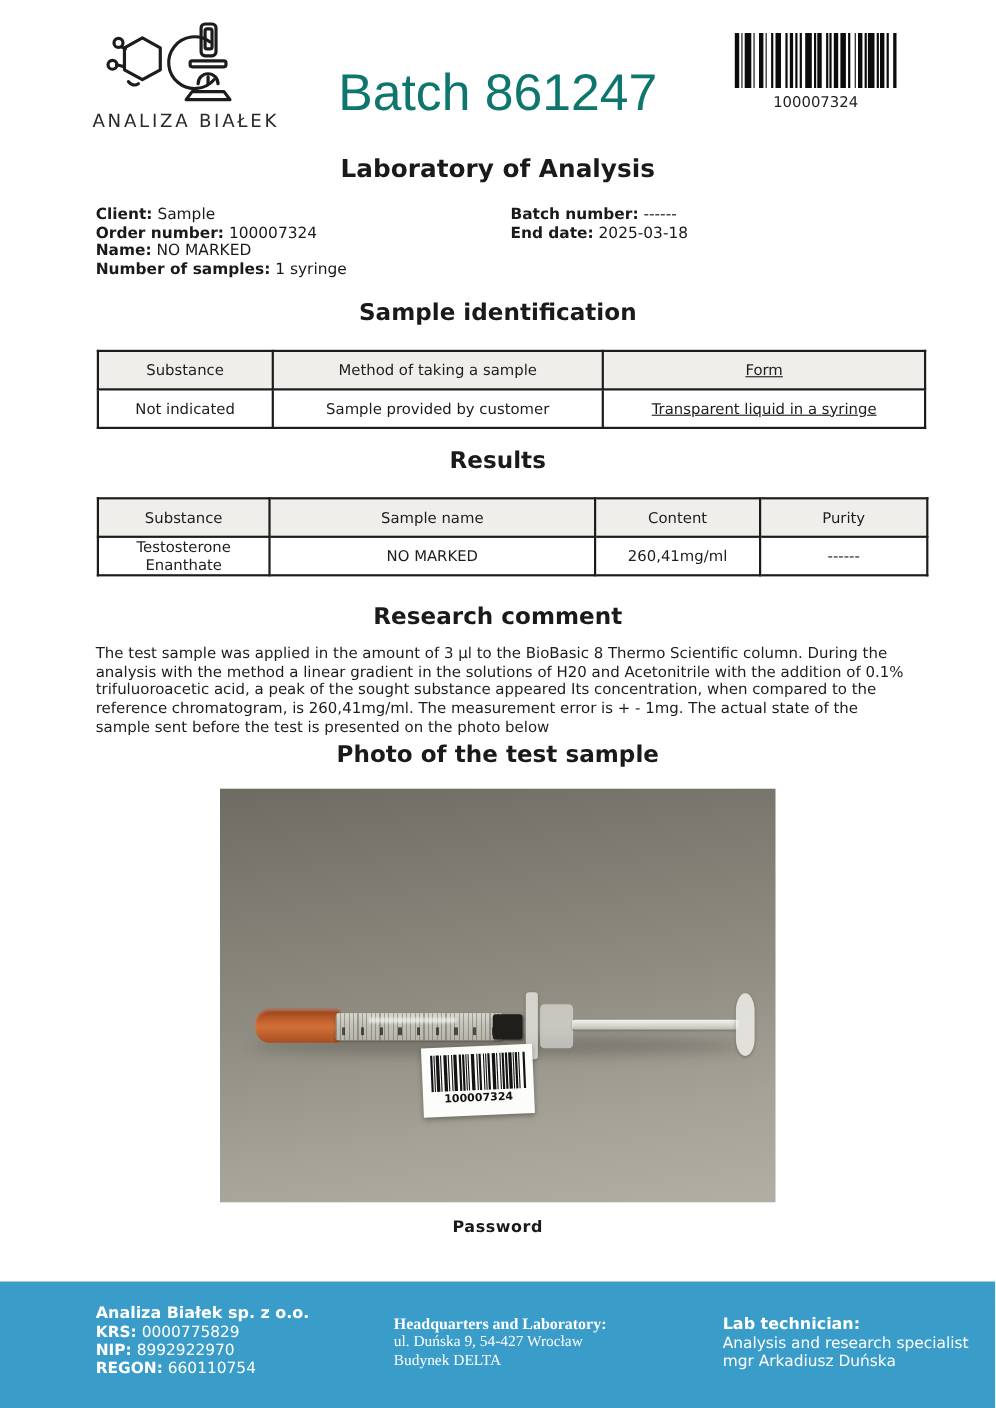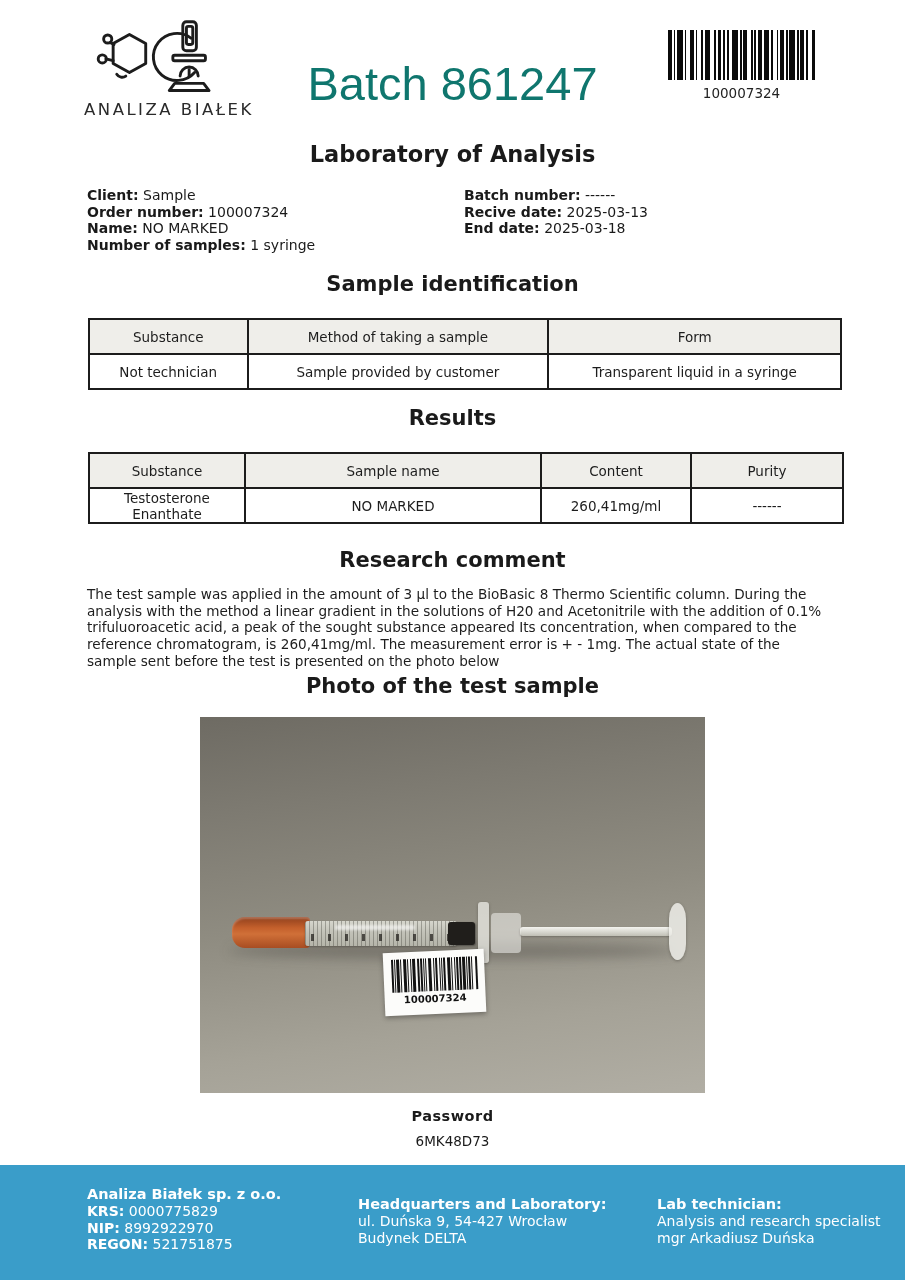--- a/index.html
+++ b/index.html
@@ -35,21 +35,21 @@
   .info-row b { font-weight: 700; }
   
   .data-table { position: absolute; left: 88px; width: 754px; border-collapse: collapse; table-layout: fixed; }
   .data-table td {
     border: 2px solid #1c1c1c; text-align: center; vertical-align: middle;
     font-size: 13.5px; height: 35px; padding: 0 4px; color: #1d1d1d;
   }
   .data-table tr.head td { background: #efeeea; }
   #table-si td:nth-child(1) { width: 156px; }
   #table-si td:nth-child(2) { width: 296px; }
-  #table-si td:nth-child(3) { width: 288px; }
+  #table-si td:nth-child(3) { width: 288px; text-decoration: underline; }
   #table-res td:nth-child(1) { width: 156px; }
   #table-res td:nth-child(2) { width: 296px; }
   #table-res td:nth-child(3) { width: 150px; }
   #table-res td:nth-child(4) { width: 152px; }
   
   .rc-text {
     position: absolute; left: 87px; top: 586px; width: 740px;
     font-size: 13.6px; line-height: 16.7px; color: #1d1d1d; text-align: left;
   }
   
@@ -94,21 +94,21 @@
   .label-number { text-align: center; font-size: 10px; font-weight: 700; color: #111; }
   
   .pw-label { position: absolute; top: 1108px; left: 0; width: 100%; text-align: center;
     font-size: 14.5px; font-weight: 700; letter-spacing: 0.5px; }
   .pw-value { position: absolute; top: 1133px; left: 0; width: 100%; text-align: center; font-size: 13.5px; }
   
   .footer { position: absolute; left: 0; top: 1165px; width: 100%; height: 115px; }
   .footer-col { position: absolute; color: #ffffff; font-size: 14px; line-height: 16.8px; }
   .footer-col .f-title { font-weight: 700; font-size: 14.5px; }
   .footer-col.c1 { left: 87px; top: 21px; }
-  .footer-col.c2 { left: 358px; top: 31px; }
+  .footer-col.c2 { left: 358px; top: 31px; font-family: Liberation Serif, serif; }
   .footer-col.c3 { left: 657px; top: 31px; }
   .f-row b { font-weight: 700; }
 </style>
 </head>
 <body>
 
 <div id="page">
 
   <div class="logo-block">
     <svg class="logo-art" width="150" height="76" viewBox="0 0 160 84" fill="none" stroke="#1c1c1c" stroke-width="3.2" stroke-linecap="round" stroke-linejoin="round">
@@ -202,35 +202,34 @@
 
   <div class="info">
     <div class="info-col left">
       <div class="info-row"><b>Client:</b> <span>Sample</span></div>
       <div class="info-row"><b>Order number:</b> <span>100007324</span></div>
       <div class="info-row"><b>Name:</b> <span>NO MARKED</span></div>
       <div class="info-row"><b>Number of samples:</b> <span>1 syringe</span></div>
     </div>
     <div class="info-col right">
       <div class="info-row"><b>Batch number:</b> <span>------</span></div>
-      <div class="info-row"><b>Recive date:</b> <span>2025-03-13</span></div>
       <div class="info-row"><b>End date:</b> <span>2025-03-18</span></div>
     </div>
   </div>
 
   <div class="h-section" style="top:272px">Sample identification</div>
   <table class="data-table" id="table-si" style="top:318px">
     <tbody>
         <tr class="head">
       <td>Substance</td>
       <td>Method of taking a sample</td>
       <td>Form</td>
     </tr>
     <tr>
-      <td>Not technician</td>
+      <td>Not indicated</td>
       <td>Sample provided by customer</td>
       <td>Transparent liquid in a syringe</td>
     </tr>
   </tbody>
     </table>
 
   <div class="h-section" style="top:406px">Results</div>
   <table class="data-table" id="table-res" style="top:452px">
     <tbody>
         <tr class="head">
@@ -320,28 +319,27 @@
           <span style="flex-grow: 1;"></span>
           <span class="b" style="flex-grow: 1;"></span>
           <span style="flex-grow: 2;"></span>
           <span class="b" style="flex-grow: 2;"></span>
         </div>
       <div class="label-number">100007324</div>
     </div>
   </div>
 
   <div class="pw-label">Password</div>
-  <div class="pw-value">6MK48D73</div>
 
   <div class="footer" id="footer" style="background: rgb(58, 157, 201);">
     <div class="footer-col c1">
       <div class="f-title">Analiza Białek sp. z o.o.</div>
       <div class="f-row"><b>KRS:</b> <span>0000775829</span></div>
       <div class="f-row"><b>NIP:</b> <span>8992922970</span></div>
-      <div class="f-row"><b>REGON:</b> <span>521751875</span></div>
+      <div class="f-row"><b>REGON:</b> <span>660110754</span></div>
     </div>
     <div class="footer-col c2">
       <div class="f-title">Headquarters and Laboratory:</div>
       <div class="f-row">ul. Duńska 9, 54-427 Wrocław</div>
       <div class="f-row">Budynek DELTA</div>
     </div>
     <div class="footer-col c3">
       <div class="f-title">Lab technician:</div>
       <div class="f-row">Analysis and research specialist</div>
       <div class="f-row">mgr Arkadiusz Duńska</div>

